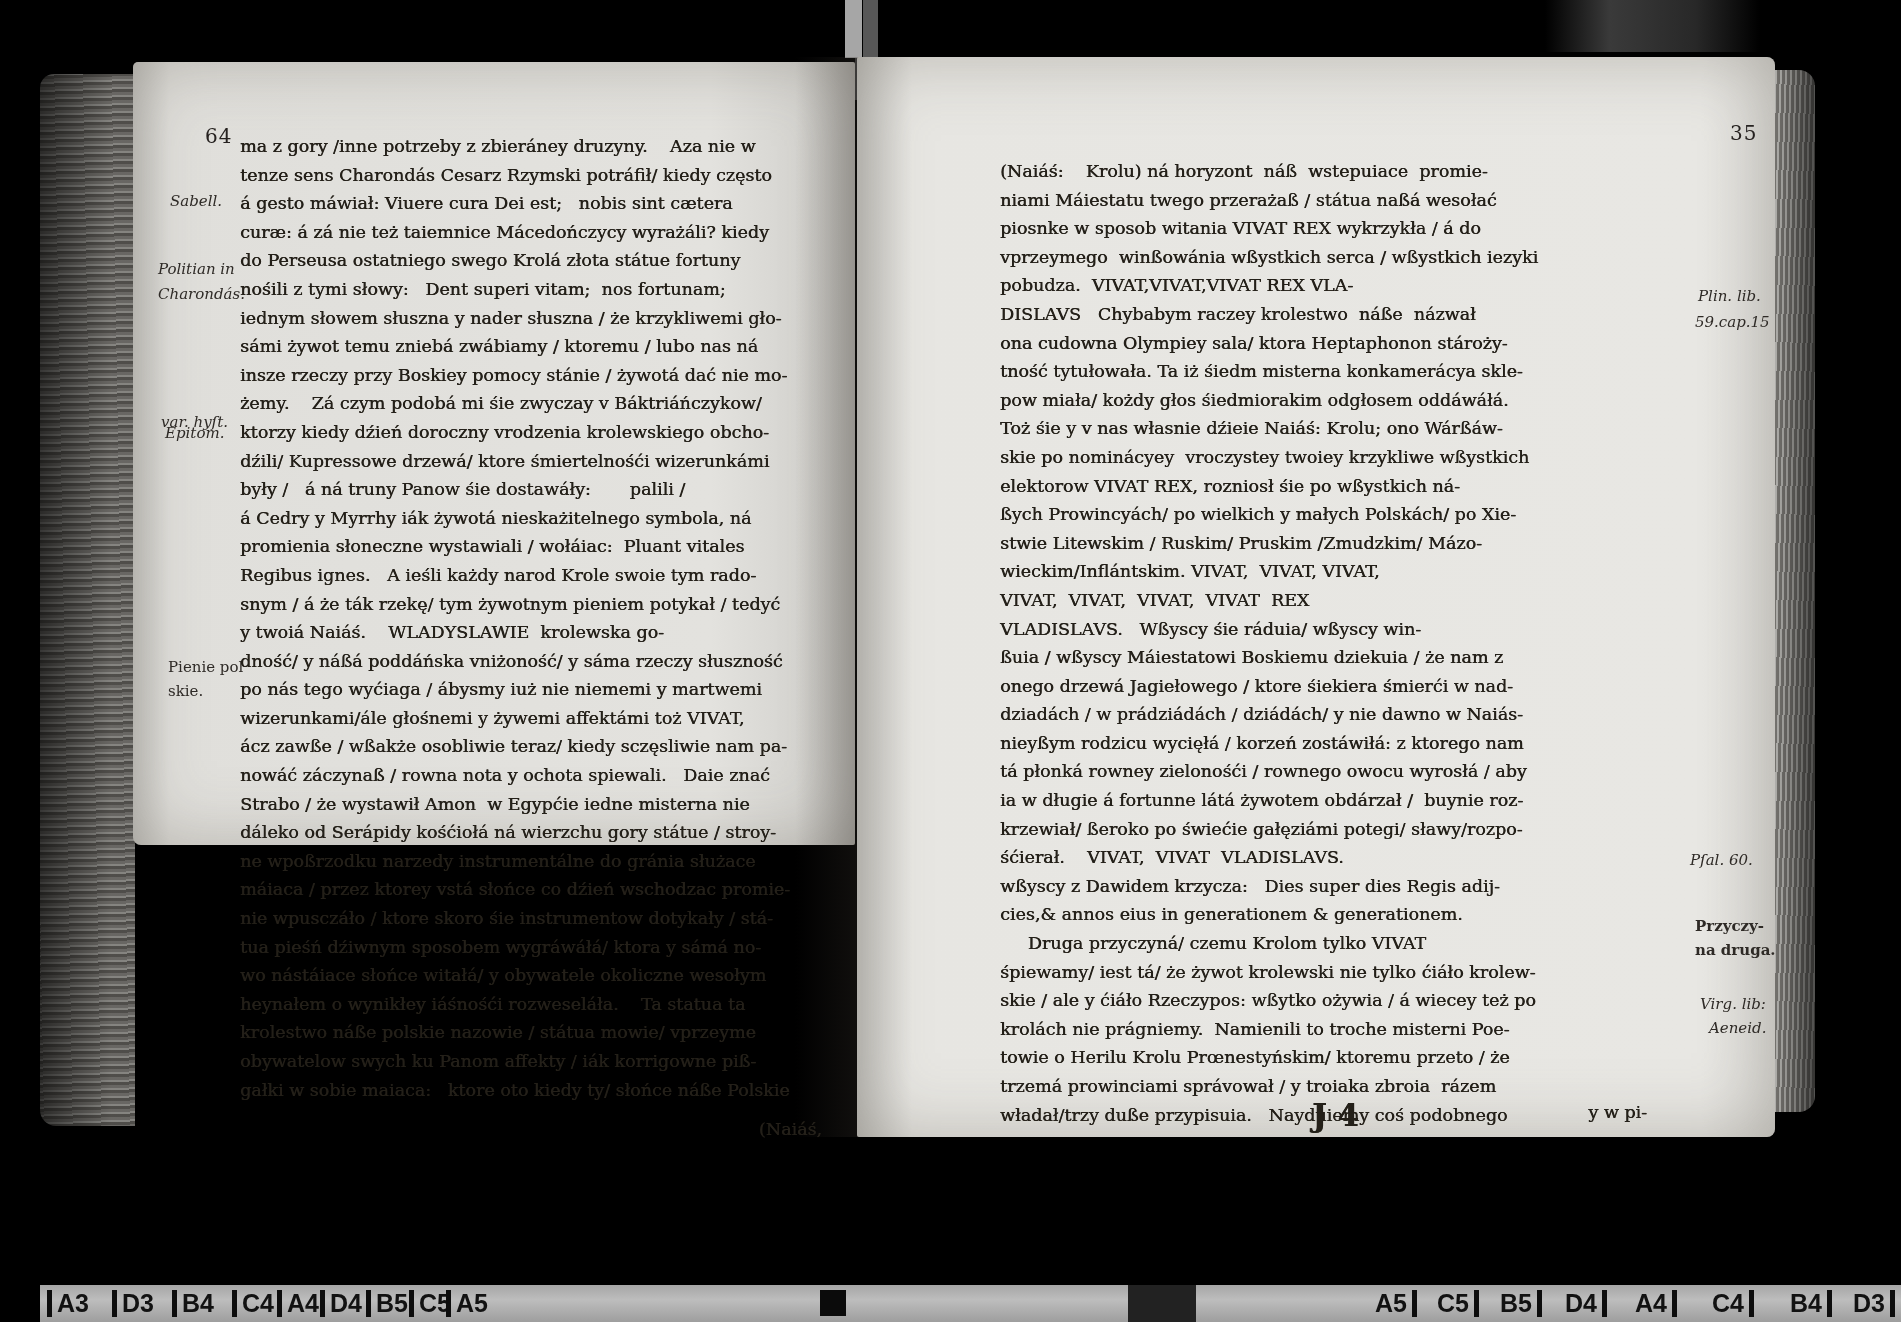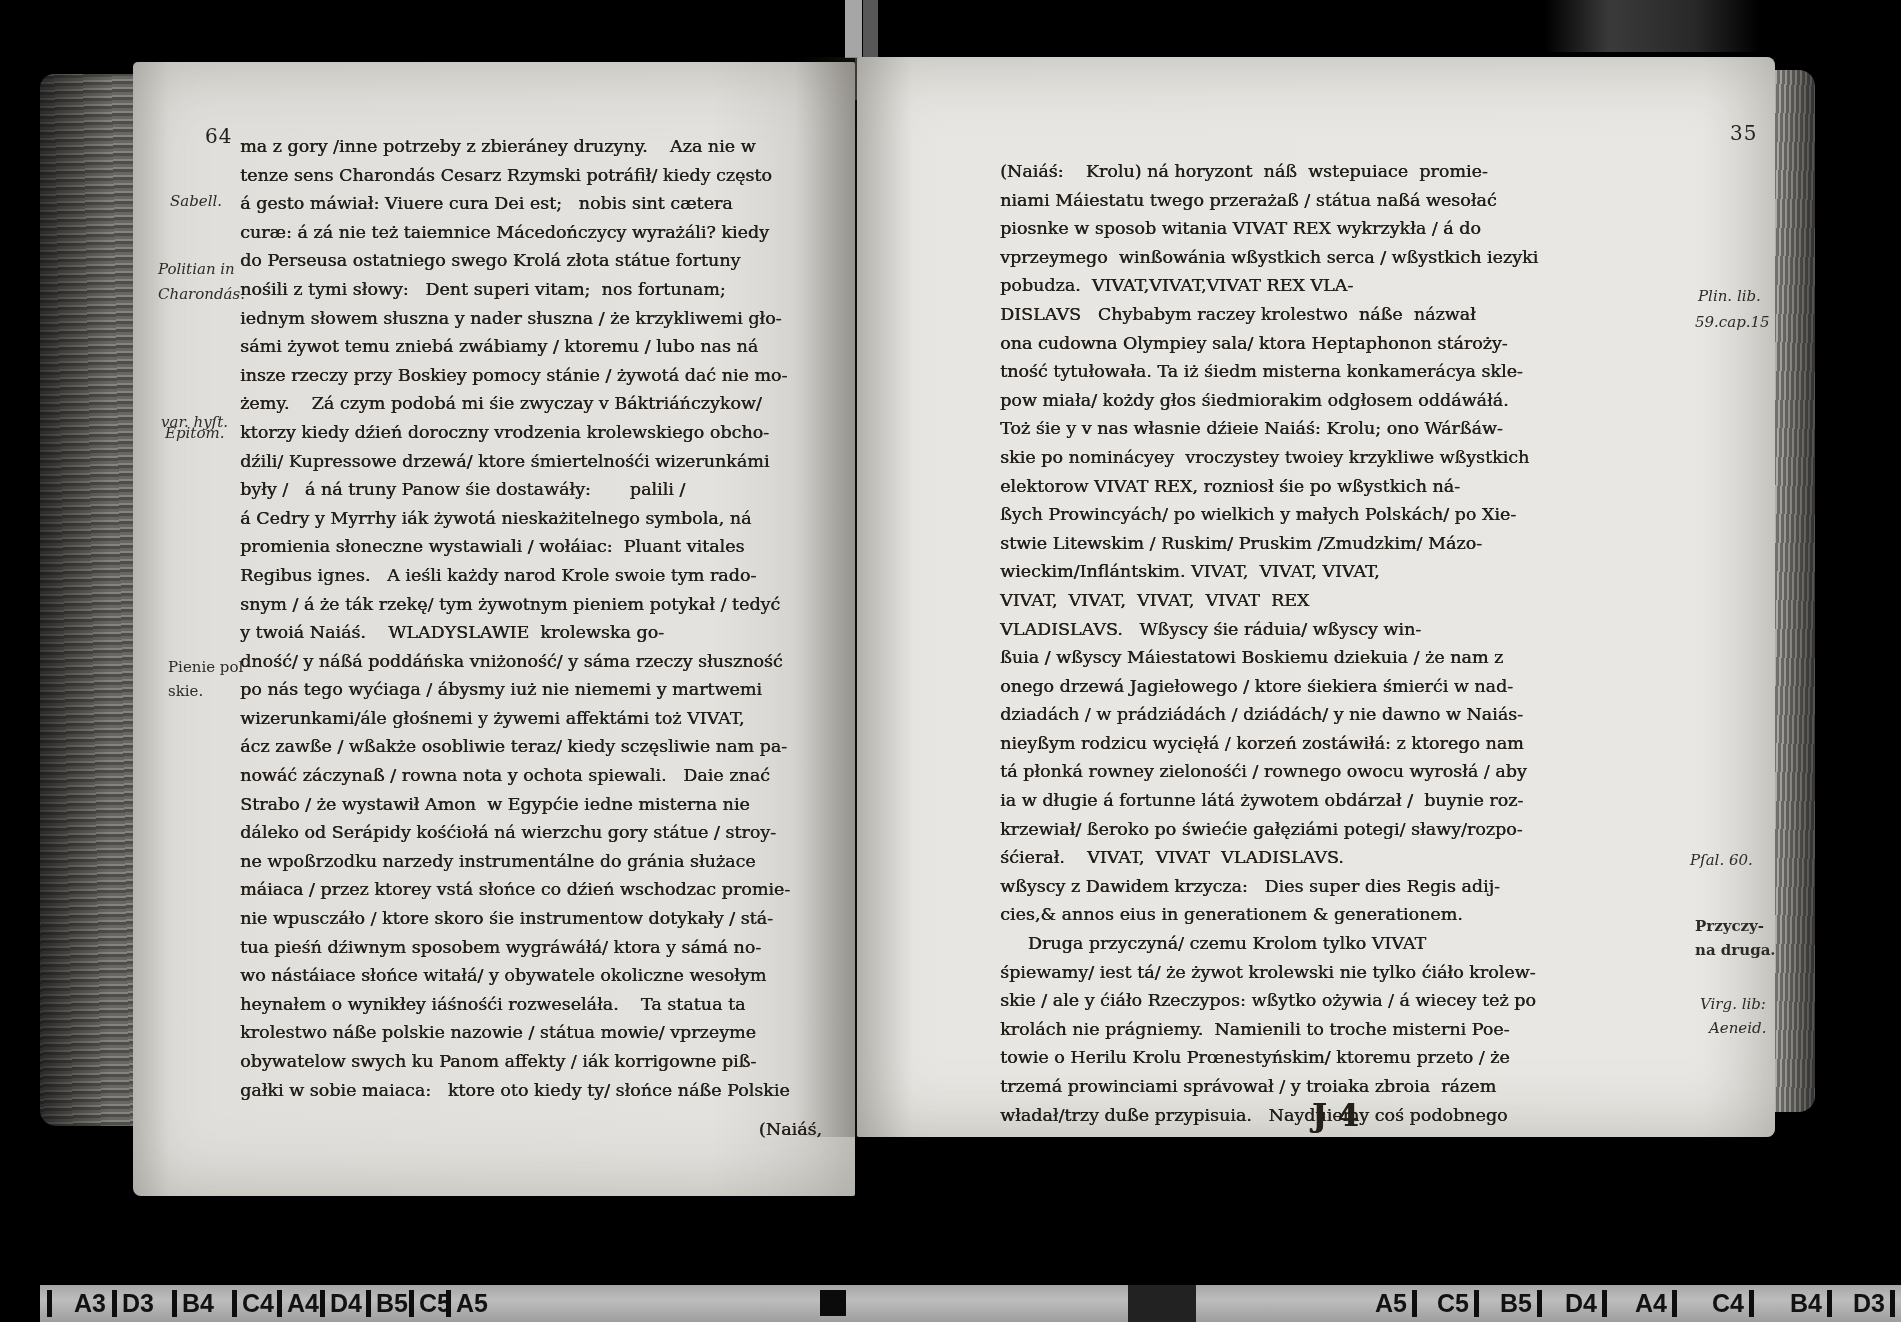--- a/index.html
+++ b/index.html
@@ -17,21 +17,21 @@
   
   .stack-left{left:40px;top:74px;width:95px;height:1052px;border-radius:14px 0 0 16px;
     background:
       linear-gradient(90deg,rgba(0,0,0,.62),rgba(0,0,0,.08) 75%),
       repeating-linear-gradient(178deg,#908f8b 0 2px,#565450 2px 5px,#716f6b 5px 8px);}
   .stack-right{left:1775px;top:70px;width:40px;height:1042px;border-radius:0 16px 16px 0;
     background:
       linear-gradient(90deg,rgba(0,0,0,.05),rgba(0,0,0,.55) 90%),
       repeating-linear-gradient(92deg,#b9b8b4 0 2px,#7a7874 2px 5px);}
   .page{box-shadow:inset 0 0 70px rgba(110,105,95,.38);}
-  .page-left{left:133px;top:62px;width:722px;height:1134px;border-radius:5px 2px 2px 8px;
+  .page-left{left:133px;top:62px;width:722px;height:783px;border-radius:5px 2px 2px 8px;
     background:linear-gradient(90deg,#c7c6c2,#e0dfdb 5%,#e3e2de 80%,#cfceca 98%);}
   .page-right{left:857px;top:57px;width:918px;height:1080px;border-radius:2px 8px 8px 2px;
     background:linear-gradient(90deg,#c2c1bd,#e7e6e2 6%,#e8e7e3 92%,#d8d7d3);}
   .gutter{left:795px;top:57px;width:150px;height:1080px;pointer-events:none;
     background:linear-gradient(90deg,rgba(0,0,0,0),rgba(55,50,45,.30) 42%,
       rgba(25,22,20,.48) 50%,rgba(55,50,45,.26) 58%,rgba(0,0,0,0));}
 
   
   .pagenum{font-size:20px;color:#262220;letter-spacing:1px;}
   .text-col{white-space:pre;font-size:17.5px;line-height:28.6px;color:#242019;
@@ -83,31 +83,32 @@
     <div class="abs note it" style="left:838px;top:254px;">59.cap.15</div>
     <div class="abs note it" style="left:833px;top:792px;">Pſal. 60.</div>
     <div class="abs note" style="left:838px;top:858px;font-weight:bold;">Przyczy-</div>
     <div class="abs note" style="left:838px;top:882px;font-weight:bold;">na druga.</div>
     <div class="abs note it" style="left:843px;top:936px;">Virg. lib:</div>
     <div class="abs note it" style="left:852px;top:960px;">Aeneid.</div>
 
     <div class="abs text-col col-r"><div class="line">(Naiáś:    Krolu) ná horyzont  náß  wstepuiace  promie-</div><div class="line">niami Máiestatu twego przerażaß / státua naßá wesołać</div><div class="line">piosnke w sposob witania VIVAT REX wykrzykła / á do</div><div class="line">vprzeymego  winßowánia wßystkich serca / wßystkich iezyki</div><div class="line">pobudza.  VIVAT,VIVAT,VIVAT REX VLA-</div><div class="line">DISLAVS   Chybabym raczey krolestwo  náße  názwał</div><div class="line">ona cudowna Olympiey sala/ ktora Heptaphonon stároży-</div><div class="line">tność tytułowała. Ta iż śiedm misterna konkamerácya skle-</div><div class="line">pow miała/ kożdy głos śiedmiorakim odgłosem oddáwáłá.</div><div class="line">Toż śie y v nas własnie dźieie Naiáś: Krolu; ono Wárßáw-</div><div class="line">skie po nominácyey  vroczystey twoiey krzykliwe wßystkich</div><div class="line">elektorow VIVAT REX, rozniosł śie po wßystkich ná-</div><div class="line">ßych Prowincyách/ po wielkich y małych Polskách/ po Xie-</div><div class="line">stwie Litewskim / Ruskim/ Pruskim /Zmudzkim/ Mázo-</div><div class="line">wieckim/Inflántskim. VIVAT,  VIVAT, VIVAT,</div><div class="line">VIVAT,  VIVAT,  VIVAT,  VIVAT  REX</div><div class="line">VLADISLAVS.   Wßyscy śie ráduia/ wßyscy win-</div><div class="line">ßuia / wßyscy Máiestatowi Boskiemu dziekuia / że nam z</div><div class="line">onego drzewá Jagiełowego / ktore śiekiera śmierći w nad-</div><div class="line">dziadách / w prádziádách / dziádách/ y nie dawno w Naiás-</div><div class="line">nieyßym rodzicu wycięłá / korzeń zostáwiłá: z ktorego nam</div><div class="line">tá płonká rowney zielonośći / rownego owocu wyrosłá / aby</div><div class="line">ia w długie á fortunne látá żywotem obdárzał /  buynie roz-</div><div class="line">krzewiał/ ßeroko po świećie gałęziámi potegi/ sławy/rozpo-</div><div class="line">śćierał.    VIVAT,  VIVAT  VLADISLAVS.</div><div class="line">wßyscy z Dawidem krzycza:   Dies super dies Regis adij-</div><div class="line">cies,&amp; annos eius in generationem &amp; generationem.</div><div class="line">     Druga przyczyná/ czemu Krolom tylko VIVAT</div><div class="line">śpiewamy/ iest tá/ że żywot krolewski nie tylko ćiáło krolew-</div><div class="line">skie / ale y ćiáło Rzeczypos: wßytko ożywia / á wiecey też po</div><div class="line">krolách nie prágniemy.  Namienili to troche misterni Poe-</div><div class="line">towie o Herilu Krolu Prœnestyńskim/ ktoremu przeto / że</div><div class="line">trzemá prowinciami správował / y troiaka zbroia  rázem</div><div class="line">władał/trzy duße przypisuia.   Nayduiemy coś podobnego</div></div>
 
     <div class="abs catchword sig-r">J 4</div>
+    <div class="abs catchword cw-r">y w pi-</div>
   </div>
 </div>
 
 <div class="abs" style="left:40px;top:1285px;width:1861px;height:37px;
             background:linear-gradient(180deg,#a6a6a6,#bdbdbd 40%,#9e9e9e);
             font-family:'Liberation Sans',sans-serif;font-weight:bold;
             font-size:25px;color:#121212;">
   <div class="abs" style="left:1088px;top:0;width:68px;height:37px;background:#222;"></div>
   <div class="abs" style="left:780px;top:5px;width:26px;height:26px;background:#0b0b0b;"></div>
 
-  <span class="abs" style="left:7px;top:4px;display:flex;gap:22px;align-items:center;">
+  <span class="abs" style="left:7px;top:4px;display:flex;gap:5px;align-items:center;">
       <i style="width:5px;height:27px;background:#0d0d0d;"></i>
       <b>A3</b>
     </span>
   <span class="abs" style="left:72px;top:4px;display:flex;gap:5px;align-items:center;">
       <i style="width:5px;height:27px;background:#0d0d0d;"></i>
       <b>D3</b>
     </span>
   <span class="abs" style="left:132px;top:4px;display:flex;gap:5px;align-items:center;">
       <i style="width:5px;height:27px;background:#0d0d0d;"></i>
       <b>B4</b>

